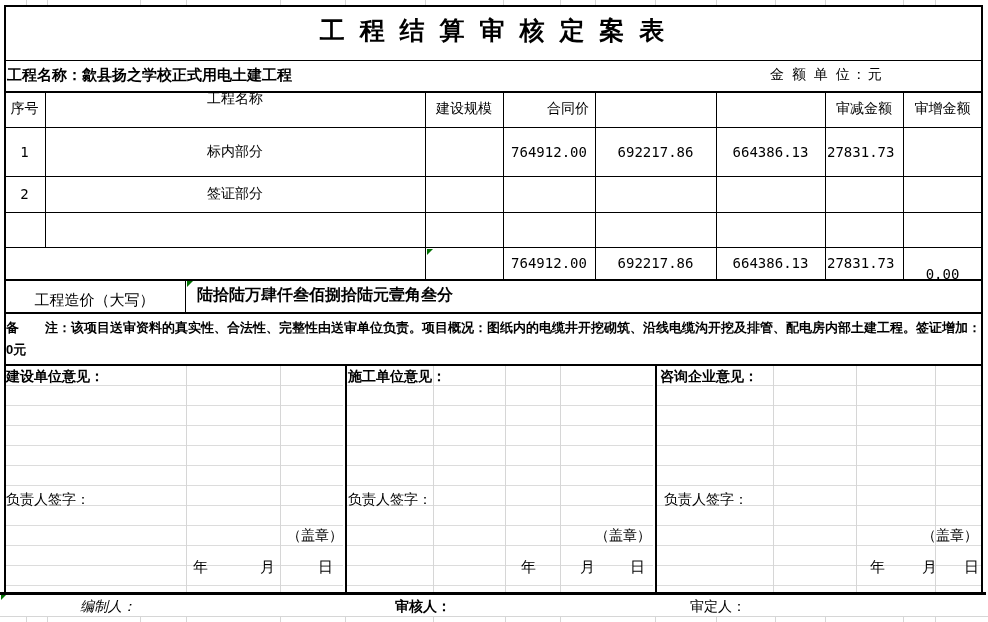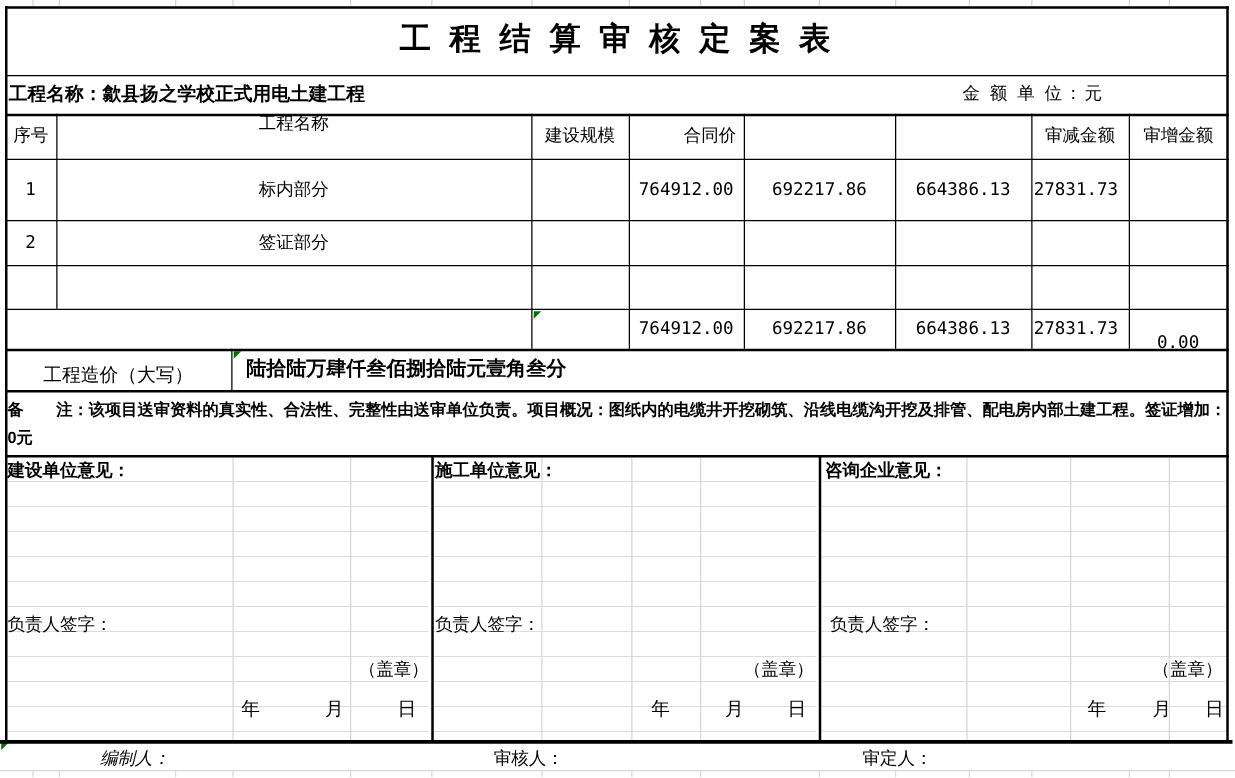--- a/index.html
+++ b/index.html
@@ -79,21 +79,21 @@
   <div class="cell" style="left:260px;top:556px;height:22px;font-size:15px;">月</div>
   <div class="cell" style="left:318px;top:556px;height:22px;font-size:15px;">日</div>
   <div class="cell" style="left:521px;top:556px;height:22px;font-size:15px;">年</div>
   <div class="cell" style="left:580px;top:556px;height:22px;font-size:15px;">月</div>
   <div class="cell" style="left:630px;top:556px;height:22px;font-size:15px;">日</div>
   <div class="cell" style="left:870px;top:556px;height:22px;font-size:15px;">年</div>
   <div class="cell" style="left:922px;top:556px;height:22px;font-size:15px;">月</div>
   <div class="cell" style="left:964px;top:556px;height:22px;font-size:15px;">日</div>
 
   <div class="cell" style="left:80px;top:597px;height:20px;font-style:italic;">编制人：</div>
-  <div class="cell" style="left:395px;top:597px;height:20px;">审核人：</div>
+  <div class="cell" style="left:395px;top:597px;height:20px;font-weight:bold;">审核人：</div>
   <div class="cell" style="left:690px;top:597px;height:20px;">审定人：</div>
 
   <div class="tri" style="left:427px;top:249px;"></div>
   <div class="tri" style="left:187px;top:281px;"></div>
   <div class="tri" style="left:1px;top:594px;"></div>
 
 <div class="grid" style="left: 26px; top: 0px; width: 1px; height: 5px;"></div>
     <div class="grid" style="left: 47px; top: 0px; width: 1px; height: 5px;"></div>
     <div class="grid" style="left: 140px; top: 0px; width: 1px; height: 5px;"></div>
     <div class="grid" style="left: 186px; top: 0px; width: 1px; height: 5px;"></div>

